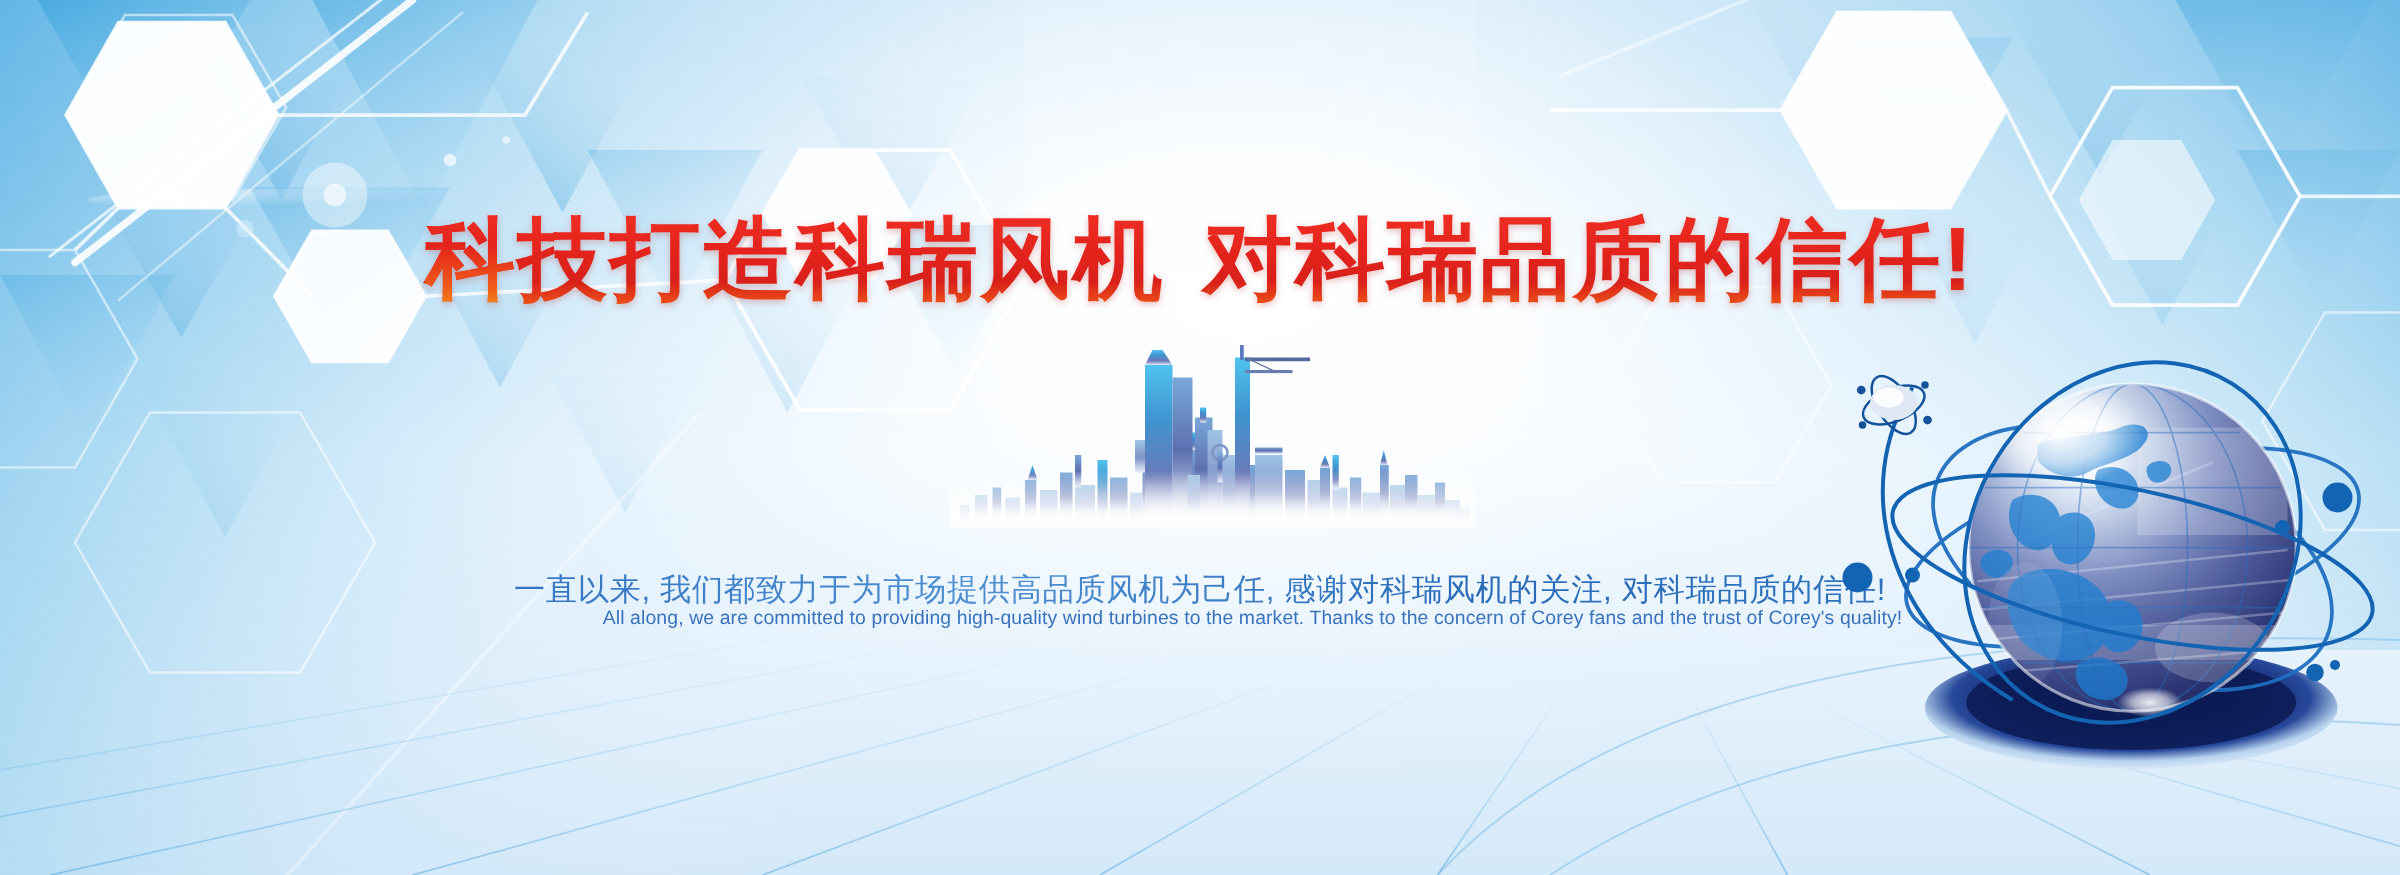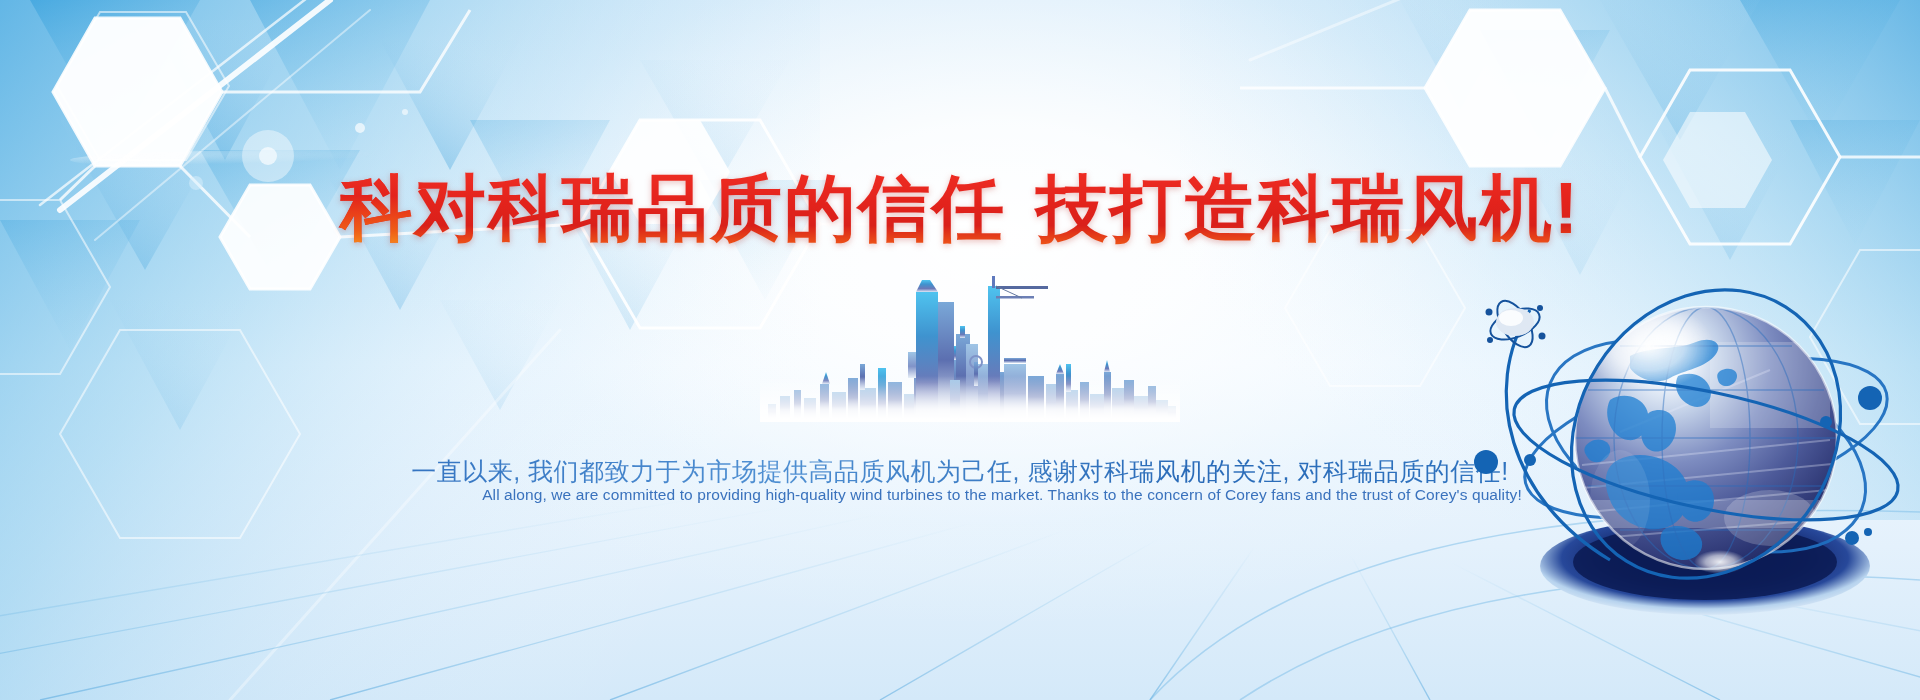--- a/index.html
+++ b/index.html
@@ -282,21 +282,21 @@
         <rect x="374" y="124" width="14" height="22" fill="url(#bg3)"></rect>
         <rect x="388" y="114" width="8" height="32" fill="url(#bg2)"></rect>
         <rect x="396" y="128" width="12" height="18" fill="url(#bg3)"></rect>
         <rect x="408" y="134" width="8" height="12" fill="url(#bg3)"></rect>
       </g>
       <rect x="0" y="104" width="420" height="46" fill="url(#fade)"></rect>
     </svg>
   </div>
 
   <h1 id="headline">
-    <span class="accent">科</span><span>对科瑞品质的信任</span><span class="gap"></span><span>技打造科瑞风机!</span>
+    <span class="accent">科</span><span>技打造科瑞风机</span><span class="gap"></span><span>对科瑞品质的信任!</span>
   </h1>
 
   <p id="sub-cn">一直以来, 我们都致力于为市场提供高品质风机为己任, 感谢对科瑞风机的关注, 对科瑞品质的信任!</p>
   <p id="sub-en">All along, we are committed to providing high-quality wind turbines to the market. Thanks to the concern of Corey fans and the trust of Corey's quality!</p>
 
   <div id="globe-wrap">
     <svg width="460" height="450" viewBox="0 0 460 450" xmlns="http://www.w3.org/2000/svg" style="position:absolute;left:0;top:0;">
       <defs>
         <radialGradient id="sphG" cx="0.35" cy="0.2" r="0.95">
           <stop offset="0%" stop-color="#ffffff"></stop>

